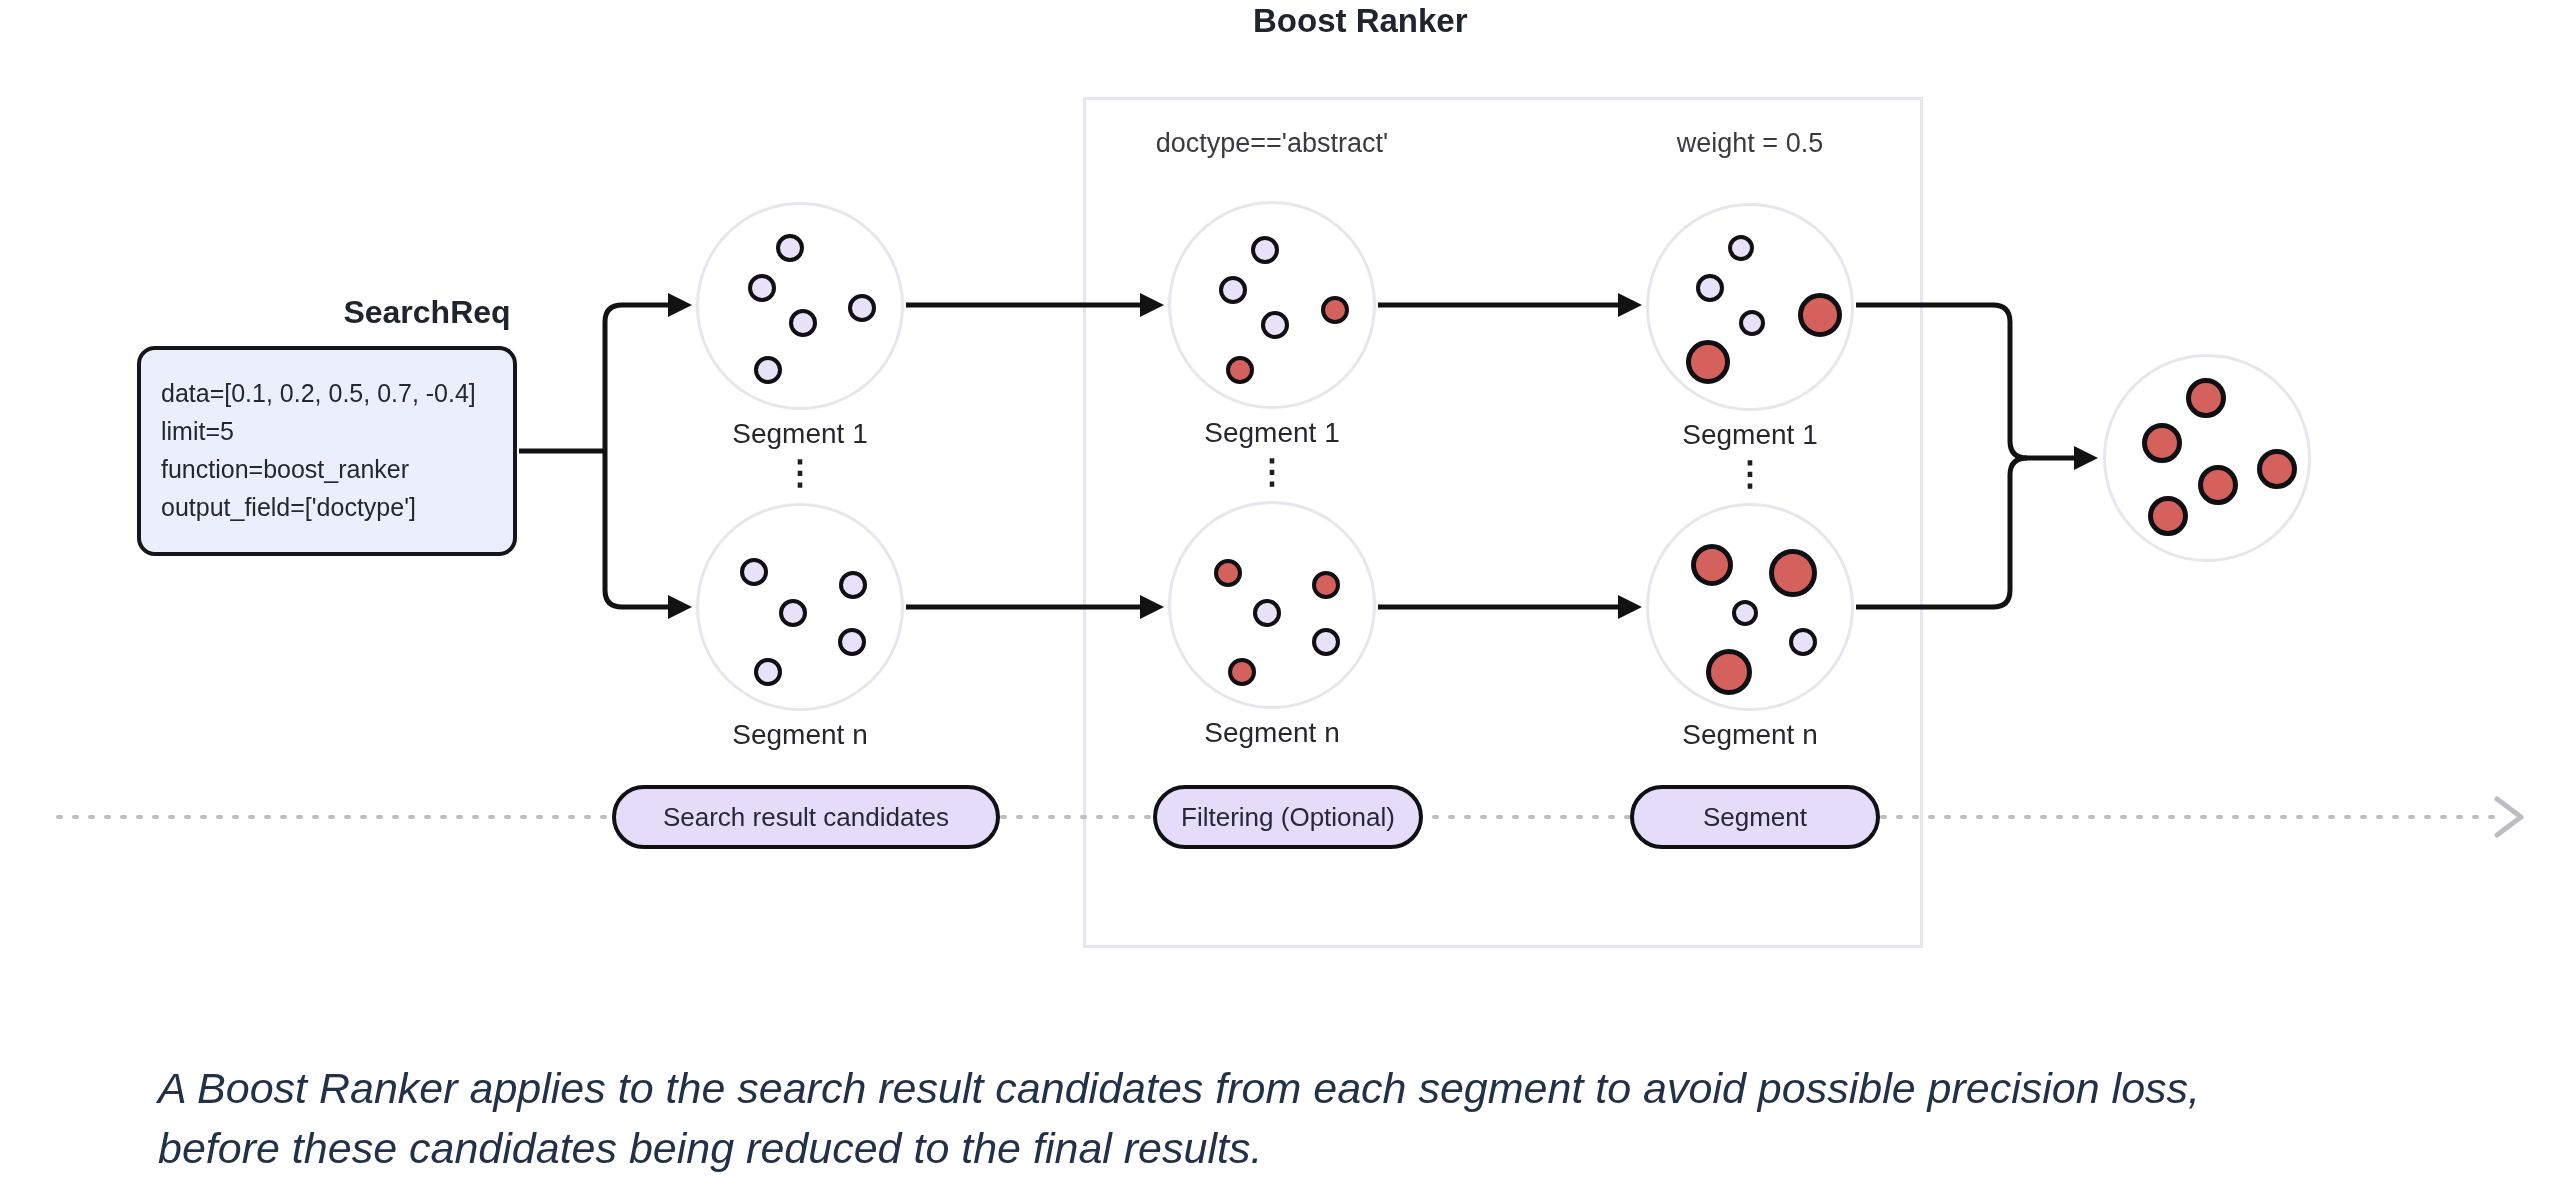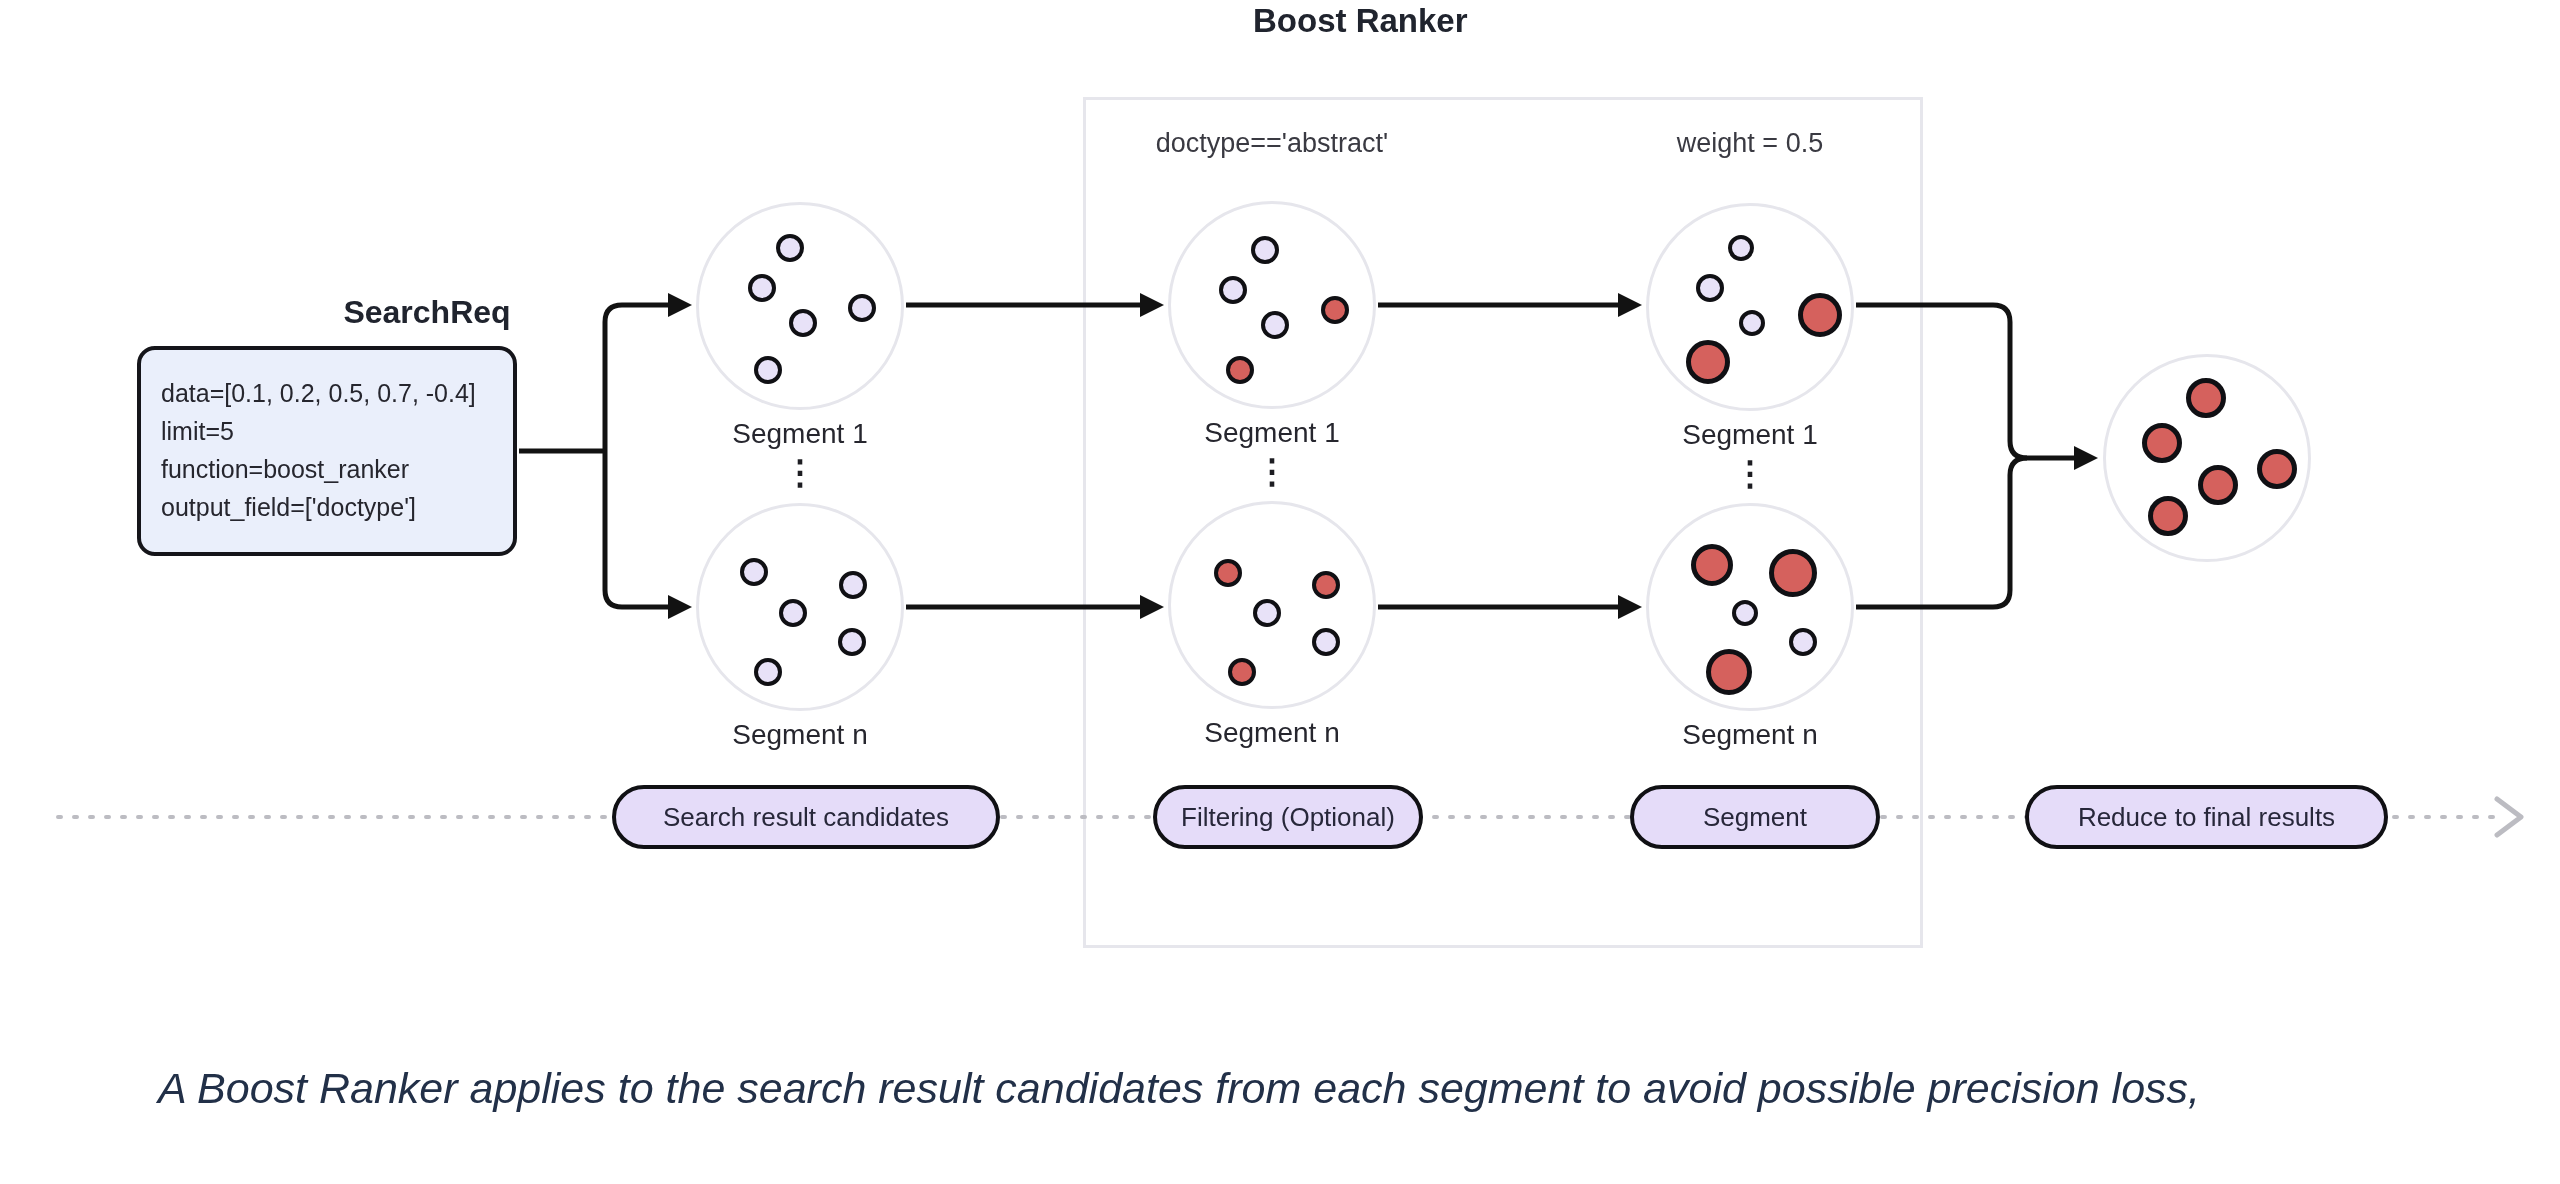--- a/index.html
+++ b/index.html
@@ -94,23 +94,23 @@
   <div class="req-box">
     <div class="req-line">data=[0.1, 0.2, 0.5, 0.7, -0.4]</div>
     <div class="req-line">limit=5</div>
     <div class="req-line">function=boost_ranker</div>
     <div class="req-line">output_field=['doctype']</div>
   </div>
 
   <div class="pill pill1">Search result candidates</div>
   <div class="pill pill2">Filtering (Optional)</div>
   <div class="pill pill3">Segment</div>
-  <div class="pill pill4">Reduce to final results</div>
 
   <div class="caption-line caption1">A Boost Ranker applies to the search result candidates from each segment to avoid possible precision loss,</div>
+  <div class="caption-line caption2">before these candidates being reduced to the final results.</div>
 
 <div class="seg-circle" style="left: 696px; top: 202px; width: 208px; height: 208px;"></div>
     <div class="dot plain" style="left: 776px; top: 234px; width: 28px; height: 28px; border-width: 4px;"></div>
     <div class="dot plain" style="left: 748px; top: 274px; width: 28px; height: 28px; border-width: 4px;"></div>
     <div class="dot plain" style="left: 789px; top: 309px; width: 28px; height: 28px; border-width: 4px;"></div>
     <div class="dot plain" style="left: 848px; top: 294px; width: 28px; height: 28px; border-width: 4px;"></div>
     <div class="dot plain" style="left: 754px; top: 356px; width: 28px; height: 28px; border-width: 4px;"></div>
     <div class="seg-label" style="left: 670px; top: 418px; width: 260px;">Segment 1</div>
     <div class="seg-circle" style="left: 696px; top: 503px; width: 208px; height: 208px;"></div>
     <div class="dot plain" style="left: 740px; top: 558px; width: 28px; height: 28px; border-width: 4px;"></div>

